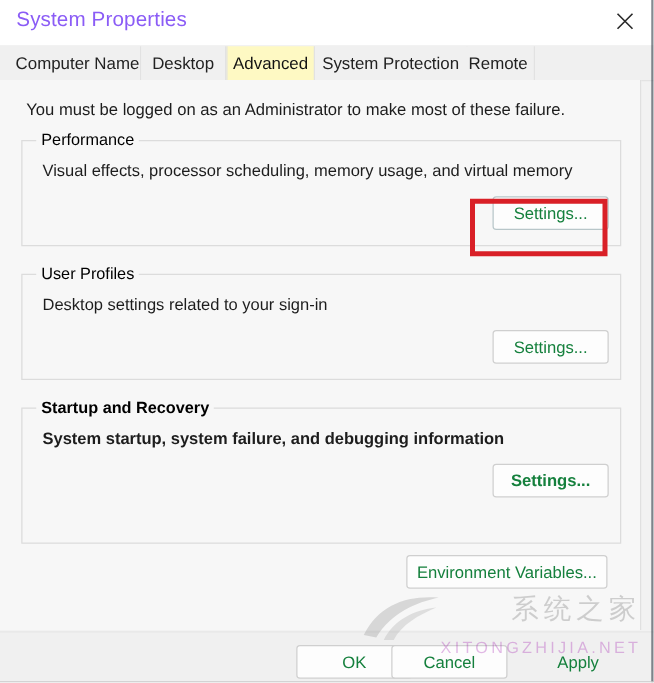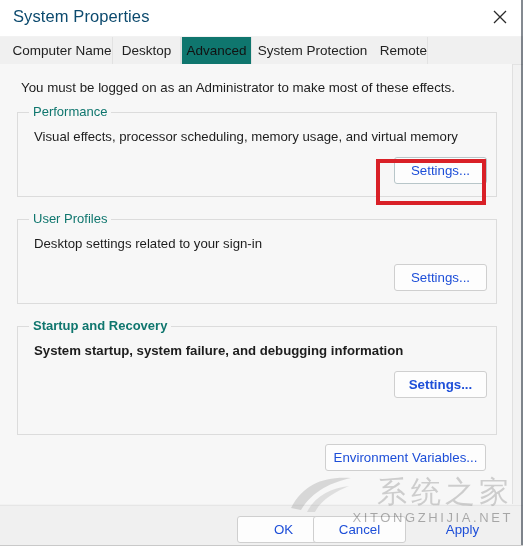--- a/index.html
+++ b/index.html
@@ -31,21 +31,21 @@
     width: 523px;
     height: 36px;
     background: #ffffff;
     box-sizing: border-box;
   }
   #title-text {
     position: absolute;
     left: 13px;
     top: 7px;
     font-size: 16.5px;
-    color: #0c4a6e;
+    color: #8b5cf6;
     letter-spacing: 0.1px;
     white-space: nowrap;
   }
   #close-button {
     position: absolute;
     right: 0px;
     top: 0px;
     width: 46px;
     height: 34px;
     display: flex;
@@ -73,21 +73,21 @@
     justify-content: center;
     font-size: 13.5px;
     color: #222222;
     background: #f0f0f0;
     box-sizing: border-box;
     border-right: 1px solid #e2e2e2;
     white-space: nowrap;
     cursor: default;
   }
   .tab.selected {
-    background: #0f766e;
+    background: #fef9c3;
     border-right: 1px solid #e2e2e2;
     border-left: 1px solid #e2e2e2;
     color: #121212;
     z-index: 3;
   }
   #tabstrip-underline {
     position: absolute;
     left: 0;
     top: 64px;
     width: 523px;
@@ -125,21 +125,21 @@
     box-sizing: border-box;
     background: transparent;
   }
   .group-legend {
     position: absolute;
     left: 11px;
     top: -9px;
     padding: 0 4px;
     background: #f7f7f7;
     font-size: 13px;
-    color: #0f766e;
+    color: #000000;
     white-space: nowrap;
   }
   .group-desc {
     position: absolute;
     left: 16px;
     font-size: 13.2px;
     color: #1d1d1d;
     white-space: nowrap;
   }
 
@@ -154,21 +154,21 @@
   
   .btn {
     position: absolute;
     display: flex;
     align-items: center;
     justify-content: center;
     background: #fdfdfd;
     border: 1px solid #cfcfcf;
     border-radius: 3px;
     font-size: 13.3px;
-    color: #1d4ed8;
+    color: #15803d;
     box-sizing: border-box;
     white-space: nowrap;
     cursor: default;
   }
 
   .btn-settings {
     right: 9px;
     width: 93px;
     height: 27px;
   }
@@ -247,32 +247,32 @@
     width: 230px;
     height: 70px;
     z-index: 10;
     pointer-events: none;
     opacity: 0.30;
   }
   #wm-cn {
     position: absolute;
     right: 6px;
     top: 2px;
-    font-size: 30px;
+    font-size: 22px;
     color: #707070;
     letter-spacing: 4px;
     white-space: nowrap;
     font-family: "DejaVu Sans", sans-serif;
   }
   #wm-en {
     position: absolute;
     right: 6px;
     top: 40px;
     font-size: 13px;
-    color: #000000;
+    color: #a21caf;
     letter-spacing: 2.6px;
     white-space: nowrap;
   }
   #wm-swoosh {
     position: absolute;
     left: 0px;
     top: 4px;
     width: 66px;
     height: 40px;
   }
@@ -299,29 +299,29 @@
       </div>
     <div class="tab" style="left:113px; width:68px;">
         <span>Desktop</span>
       </div>
     <div class="tab selected" style="left:181px; width:71px;">
         <span>Advanced</span>
       </div>
     <div class="tab" style="left:252px; width:122px;">
         <span>System Protection</span>
       </div>
-    <div class="tab" style="left:370px; width:58px;justify-content:flex-end;">
+    <div class="tab" style="left:370px; width:58px;">
         <span>Remote</span>
       </div>
   </div>
   <div id="tabstrip-underline"></div>
 
   <div id="content">
 
-    <div id="admin-note">You must be logged on as an Administrator to make most of these effects.</div>
+    <div id="admin-note">You must be logged on as an Administrator to make most of these failure.</div>
 
     <div class="groupbox" id="gb-performance">
       <div class="group-legend">Performance</div>
       <div class="group-desc">Visual effects, processor scheduling, memory usage, and virtual memory</div>
       <div class="btn btn-settings" id="settings-performance">Settings...</div>
     </div>
 
     <div class="groupbox" id="gb-userprofiles">
       <div class="group-legend">User Profiles</div>
       <div class="group-desc">Desktop settings related to your sign-in</div>

